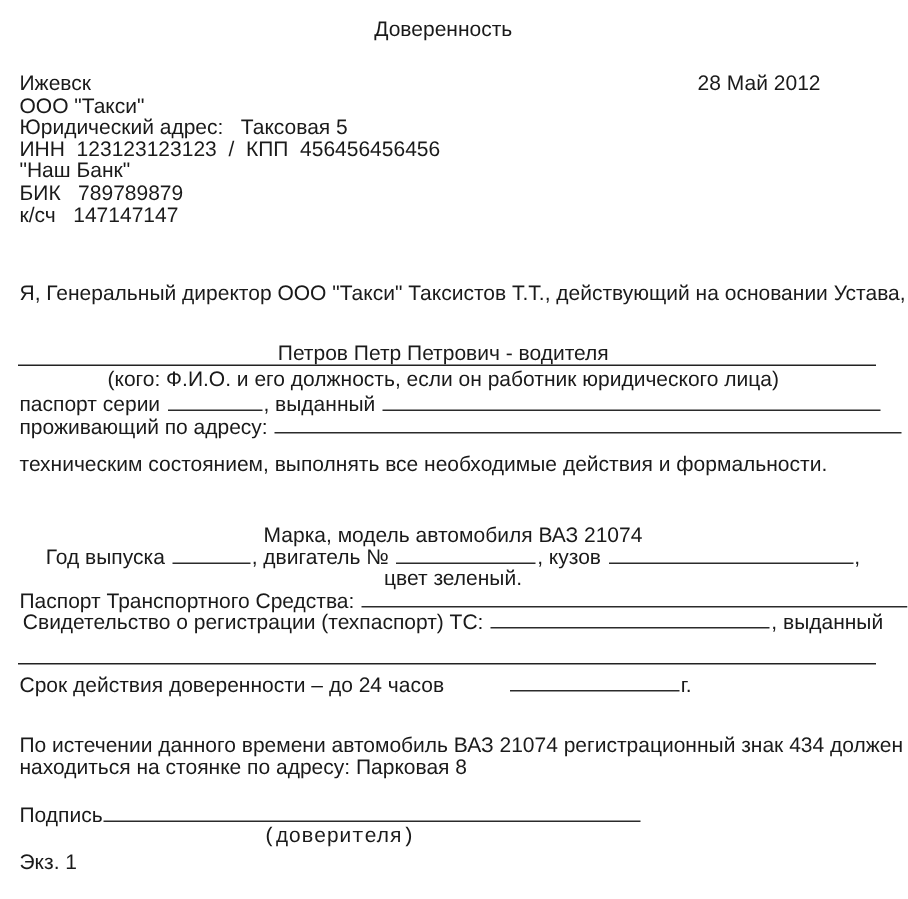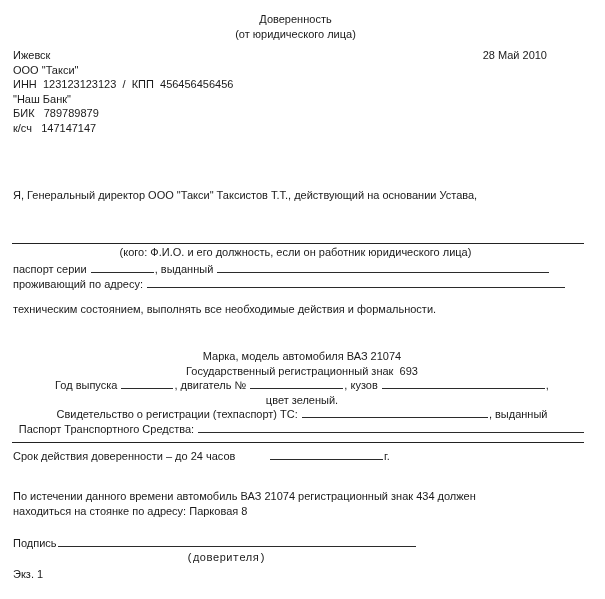--- a/index.html
+++ b/index.html
@@ -12,21 +12,21 @@
     font-family: "Liberation Sans", "DejaVu Sans", sans-serif;
     color: #1a1a1a;
     -webkit-font-smoothing: none;
   }
   #page {
     position: relative;
     width: 605px;
     height: 599px;
     background: #ffffff;
     overflow: hidden;
-    font-size: 11px;
+    font-size: 14px;
     line-height: 14.6px;
   }
 
   
   .blk { position: absolute; }
 
   .title-wrap {
     left: 0;
     right: 14px;
     top: 12px;
@@ -134,57 +134,57 @@
     top: 567px;
   }
 </style>
 </head>
 <body>
 
 <div id="page">
 
   <div class="blk title-wrap">
     <span class="title-line">Доверенность</span>
-    <span class="title-line">(от юридического лица)</span>
   </div>
 
-  <div class="blk date">28 Май 2010</div>
+  <div class="blk date">28 Май 2012</div>
 
   <div class="blk org-block">
     <span class="row">Ижевск</span>
     <span class="row">ООО "Такси"</span>
+    <span class="row"><span>Юридический адрес:</span>&nbsp;&nbsp;&nbsp;<span>Таксовая 5</span></span>
     <span class="row"><span>ИНН</span>&nbsp;&nbsp;<span>123123123123</span>&nbsp;&nbsp;<span>/</span>&nbsp;&nbsp;<span>КПП</span>&nbsp;&nbsp;<span>456456456456</span></span>
     <span class="row">"Наш Банк"</span>
     <span class="row"><span>БИК</span>&nbsp;&nbsp;&nbsp;<span>789789879</span></span>
     <span class="row"><span>к/сч</span>&nbsp;&nbsp;&nbsp;<span>147147147</span></span>
   </div>
 
   <div class="blk para">
     <span class="row">Я, Генеральный директор ООО "Такси" Таксистов Т.Т., действующий на основании Устава,</span>
   </div>
 
+  <div class="blk attorney-name">Петров Петр Петрович - водителя</div>
   <div class="blk rule rule-1"></div>
   <div class="blk caption-1">(кого: Ф.И.О. и его должность, если он работник юридического лица)</div>
 
   <div class="blk pass-block">
     <span class="row"><span>паспорт серии</span>&nbsp;<span class="fill-line" style="width:63px"></span><span>, выданный</span>&nbsp;<span class="fill-line" style="width:332px"></span></span>
     <span class="row"><span>проживающий по адресу:</span>&nbsp;<span class="fill-line" style="width:418px"></span></span>
   </div>
 
   <div class="blk interests">
     <span class="row">техническим состоянием, выполнять все необходимые действия и формальности.</span>
   </div>
 
   <div class="blk vehicle">
     <span class="row"><span>Марка, модель автомобиля</span>&nbsp;<span>ВАЗ 21074</span></span>
-    <span class="row"><span>Государственный регистрационный знак</span>&nbsp;&nbsp;<span>693</span></span>
     <span class="row"><span>Год выпуска</span>&nbsp;<span class="fill-line" style="width:52px"></span><span>, двигатель №</span>&nbsp;<span class="fill-line" style="width:93px"></span><span>, кузов</span>&nbsp;<span class="fill-line" style="width:163px"></span><span>,</span></span>
     <span class="row">цвет зеленый.</span>
+    <span class="row"><span>Паспорт Транспортного Средства:</span>&nbsp;<span class="fill-line" style="width:386px"></span></span>
     <span class="row"><span>Свидетельство о регистрации (техпаспорт) ТС:</span>&nbsp;<span class="fill-line" style="width:186px"></span><span>, выданный</span></span>
-    <span class="row"><span>Паспорт Транспортного Средства:</span>&nbsp;<span class="fill-line" style="width:386px"></span></span>
   </div>
 
   <div class="blk rule rule-2"></div>
   <div class="blk term"><span>Срок действия доверенности – до 24 часов</span>&nbsp;&nbsp;&nbsp;&nbsp;&nbsp;&nbsp;&nbsp;&nbsp;&nbsp;&nbsp;&nbsp;<span class="fill-line" style="width:113px"></span><span>г.</span></div>
 
   <div class="blk expire">
     <span class="row">По истечении данного времени автомобиль ВАЗ 21074 регистрационный знак 434 должен</span>
     <span class="row">находиться на стоянке по адресу: Парковая 8</span>
   </div>
 

